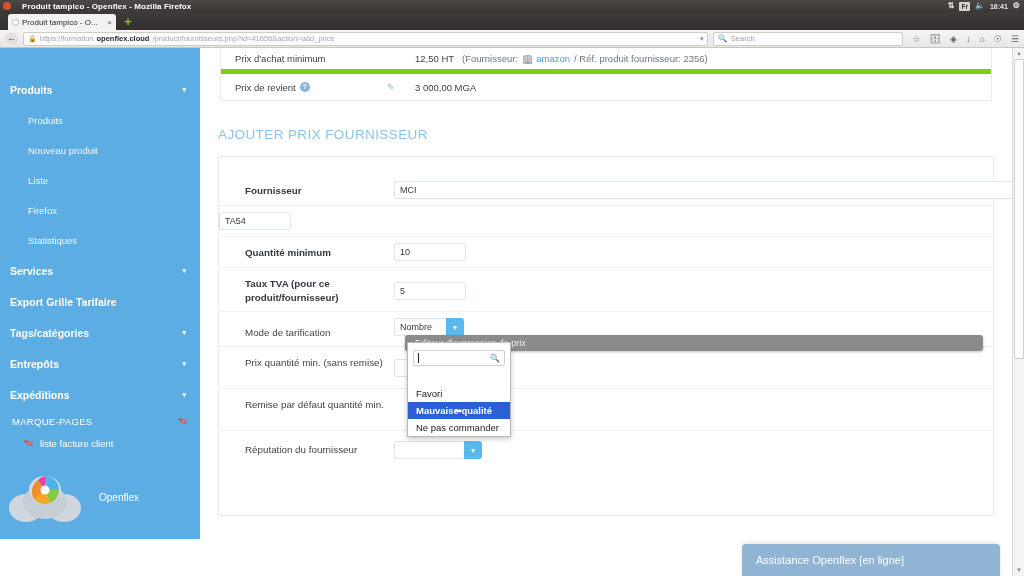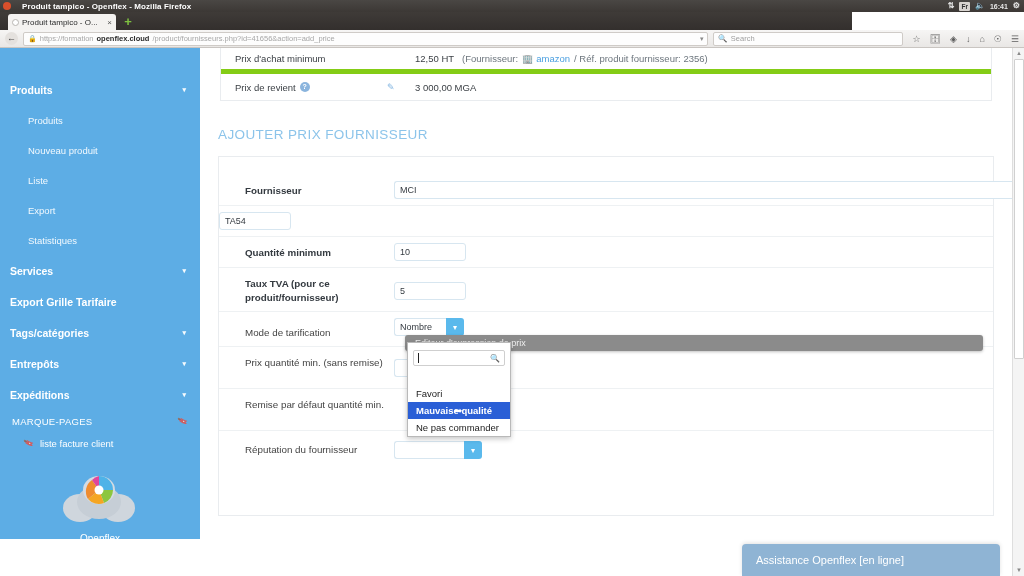--- a/index.html
+++ b/index.html
@@ -23,21 +23,21 @@
   .os-tray { position: absolute; right: 4px; top: 0; height: 12px;
     display: flex; align-items: center; gap: 5px; font-size: 7px; color: #e8e8e8; }
   .tray-ico { display: inline-block; line-height: 1; font-size: 8px; }
   .tray-kb { background: #d8d4d0; color: #333; padding: 0 2px; border-radius: 1px;
     font-size: 6.5px; line-height: 9px; }
   .win-dot { position: absolute; left: 3px; top: 2px; width: 8px; height: 8px;
     border-radius: 50%; background: #d94f2b; }
 
   
   .tabstrip {
-    position: absolute; top: 12px; left: 0; width: 852px; height: 18px;
+    position: absolute; top: 12px; left: 0; width: 1024px; height: 18px;
     background: linear-gradient(#3f3b38, #332f2d);
     z-index: 55;
   }
   .tab {
     position: absolute; left: 8px; top: 2px; height: 16px; width: 108px;
     background: #f4f2f0; border-radius: 3px 3px 0 0;
     display: flex; align-items: center; padding: 0 4px; gap: 3px;
     font-size: 8px; color: #2a2a2a;
   }
   .tab-fav { width: 7px; height: 7px; border-radius: 50%;
@@ -98,21 +98,21 @@
   .nav-sub {
     padding: 0 10px 0 28px; height: 30px; display: flex; align-items: center;
     font-size: 9.5px; color: #f2f9fe; cursor: pointer;
   }
   .bm-head { display: flex; align-items: center; justify-content: space-between;
     padding: 0 12px 0 12px; height: 22px; font-size: 9.5px; letter-spacing: .3px; }
   .bm-item { display: flex; align-items: center; gap: 6px;
     padding-left: 24px; height: 22px; font-size: 9.5px; color: #ffffff; cursor: pointer; }
   .bm-ico { font-size: 8px; opacity: .75; transform: rotate(-20deg); }
 
-  .brand { margin-top: 14px; display: flex; flex-direction: column;
+  .brand { margin-top: 14px; display: flex; flex-direction: row;
     align-items: center; gap: 7px; }
   .brand-name { font-size: 10px; color: #ffffff; }
 
   
   .main {
     position: absolute; left: 200px; top: 0; width: 812px; height: 528px;
     background: #ffffff;
   }
 
   .info-card {
@@ -282,21 +282,21 @@
 <div class="page">
 
   <div class="sidebar">
     <div class="nav-group">
       <span>Produits</span>
       <span class="caret">▾</span>
     </div>
     <div class="nav-sub">Produits</div>
     <div class="nav-sub">Nouveau produit</div>
     <div class="nav-sub">Liste</div>
-    <div class="nav-sub">Export</div>
+    <div class="nav-sub">Firefox</div>
     <div class="nav-sub">Statistiques</div>
 
     <div class="nav-group">
       <span>Services</span>
       <span class="caret">▾</span>
     </div>
     <div class="nav-group plain">
       <span>Export Grille Tarifaire</span>
       <span class="caret"></span>
     </div>

